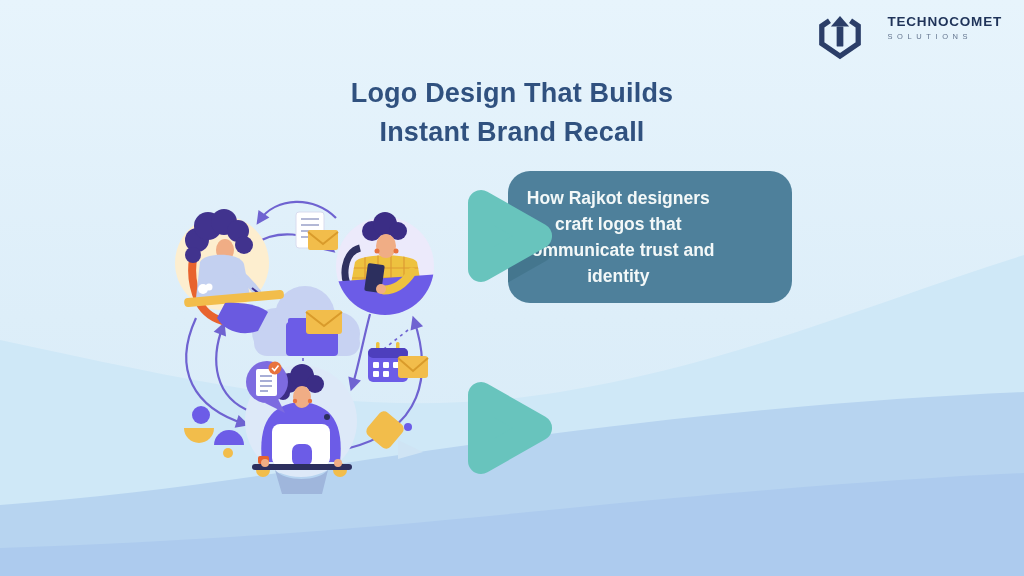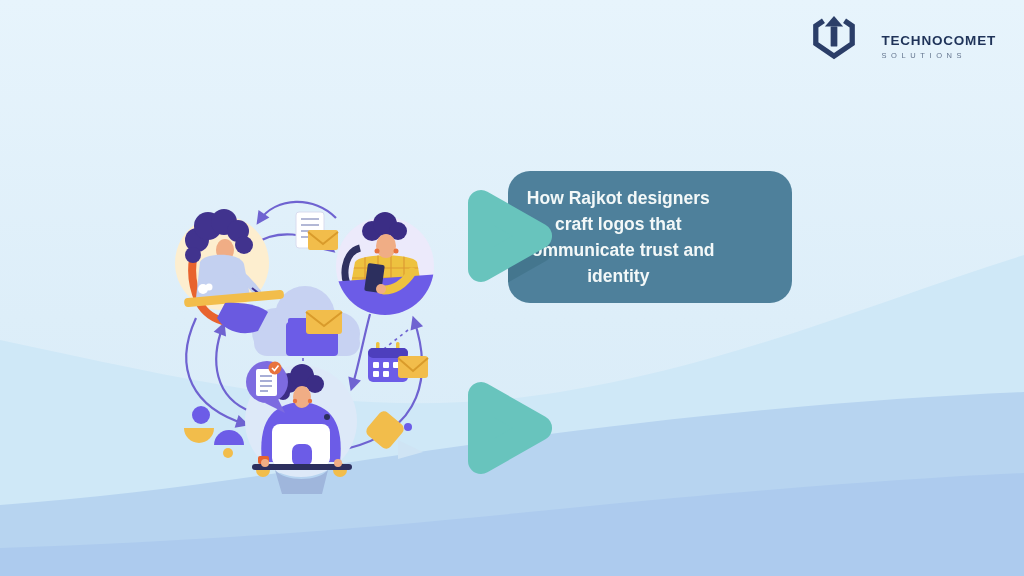--- a/index.html
+++ b/index.html
@@ -4,21 +4,21 @@
 <style>
   html,body{margin:0;padding:0;}
   body{font-family:"Liberation Sans","DejaVu Sans",sans-serif;}
   #stage{position:relative;width:1024px;height:576px;overflow:hidden;
          background:linear-gradient(180deg,#e7f4fc 0%,#ddeef9 55%,#d6eaf7 100%);}
   #waves{position:absolute;inset:0;z-index:0;}
   
   .page-title{position:absolute;top:56px;left:0;width:100%;text-align:center;z-index:3;
     color:#30517f;font-size:27px;font-weight:800;line-height:39px;white-space:pre-line;letter-spacing:.2px;}
   
-  .brand{position:absolute;top:14px;right:28px;display:flex;align-items:flex-end;gap:24px;z-index:3;}
+  .brand{position:absolute;top:14px;right:22px;display:flex;align-items:flex-start;gap:24px;z-index:3;}
   .brand-text{display:flex;flex-direction:column;}
   .brand-name{color:#1f3359;font-size:13.5px;font-weight:700;letter-spacing:.8px;}
   .brand-tag{color:#64758f;font-size:7.5px;letter-spacing:4.6px;margin-top:3px;}
   
   .callout-box{position:absolute;width:284px;border-radius:22px;background:#4e809b;
     display:flex;align-items:center;justify-content:flex-start;overflow:hidden;z-index:1;}
   .callout-text{color:#f3f8f8;font-size:17.5px;font-weight:700;line-height:26px;text-align:center;
     white-space:pre-line;padding:0 14px;position:relative;z-index:2;}
   .arrow-svg{position:absolute;z-index:2;}
   .arrow-shadow{position:absolute;left:-53px;z-index:0;}
@@ -31,20 +31,22 @@
 </head>
 <body>
 <div id="stage">
 
   <svg id="waves" viewBox="0 0 1024 576" preserveAspectRatio="none" aria-hidden="true">
     <path d="M0,340 C200,382 360,424 560,392 C730,365 880,300 1024,255 L1024,576 L0,576 Z" fill="#cfe8f7"></path>
     <path d="M0,505 C180,492 320,465 490,442 C700,413 880,398 1024,392 L1024,576 L0,576 Z" fill="#b7d4f0"></path>
     <path d="M0,548 C250,540 430,522 620,503 C810,485 950,476 1024,473 L1024,576 L0,576 Z" fill="#adcbee"></path>
   </svg>
 
+  <h1 class="page-title">Logo Design That Builds
+Instant Brand Recall</h1>
 
   <div class="brand">
     <svg width="46" height="46" viewBox="0 0 48 48">
       <path d="M13,7 L5,12.5 L5,31 L24,44 L43,31 L43,12.5 L35,7" fill="none" stroke="#2b3e68" stroke-width="5.5" stroke-linejoin="miter"></path>
       <polygon points="24,2 33.5,13 14.5,13" fill="#2b3e68"></polygon>
       <rect x="20.5" y="13" width="7" height="21" rx="1" fill="#2b3e68"></rect>
     </svg>
     <div class="brand-text">
       <span class="brand-name">TECHNOCOMET</span>
       <span class="brand-tag">SOLUTIONS</span>

